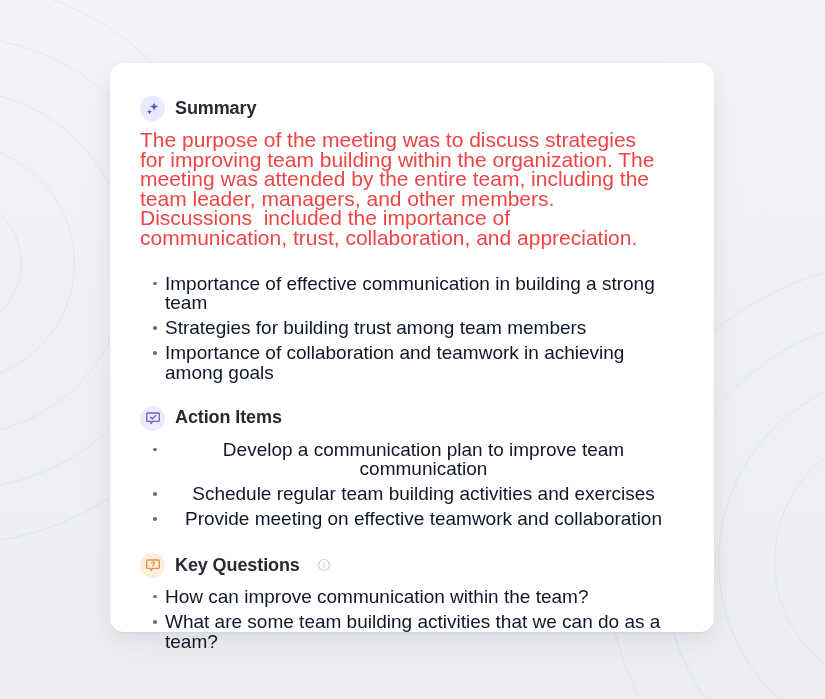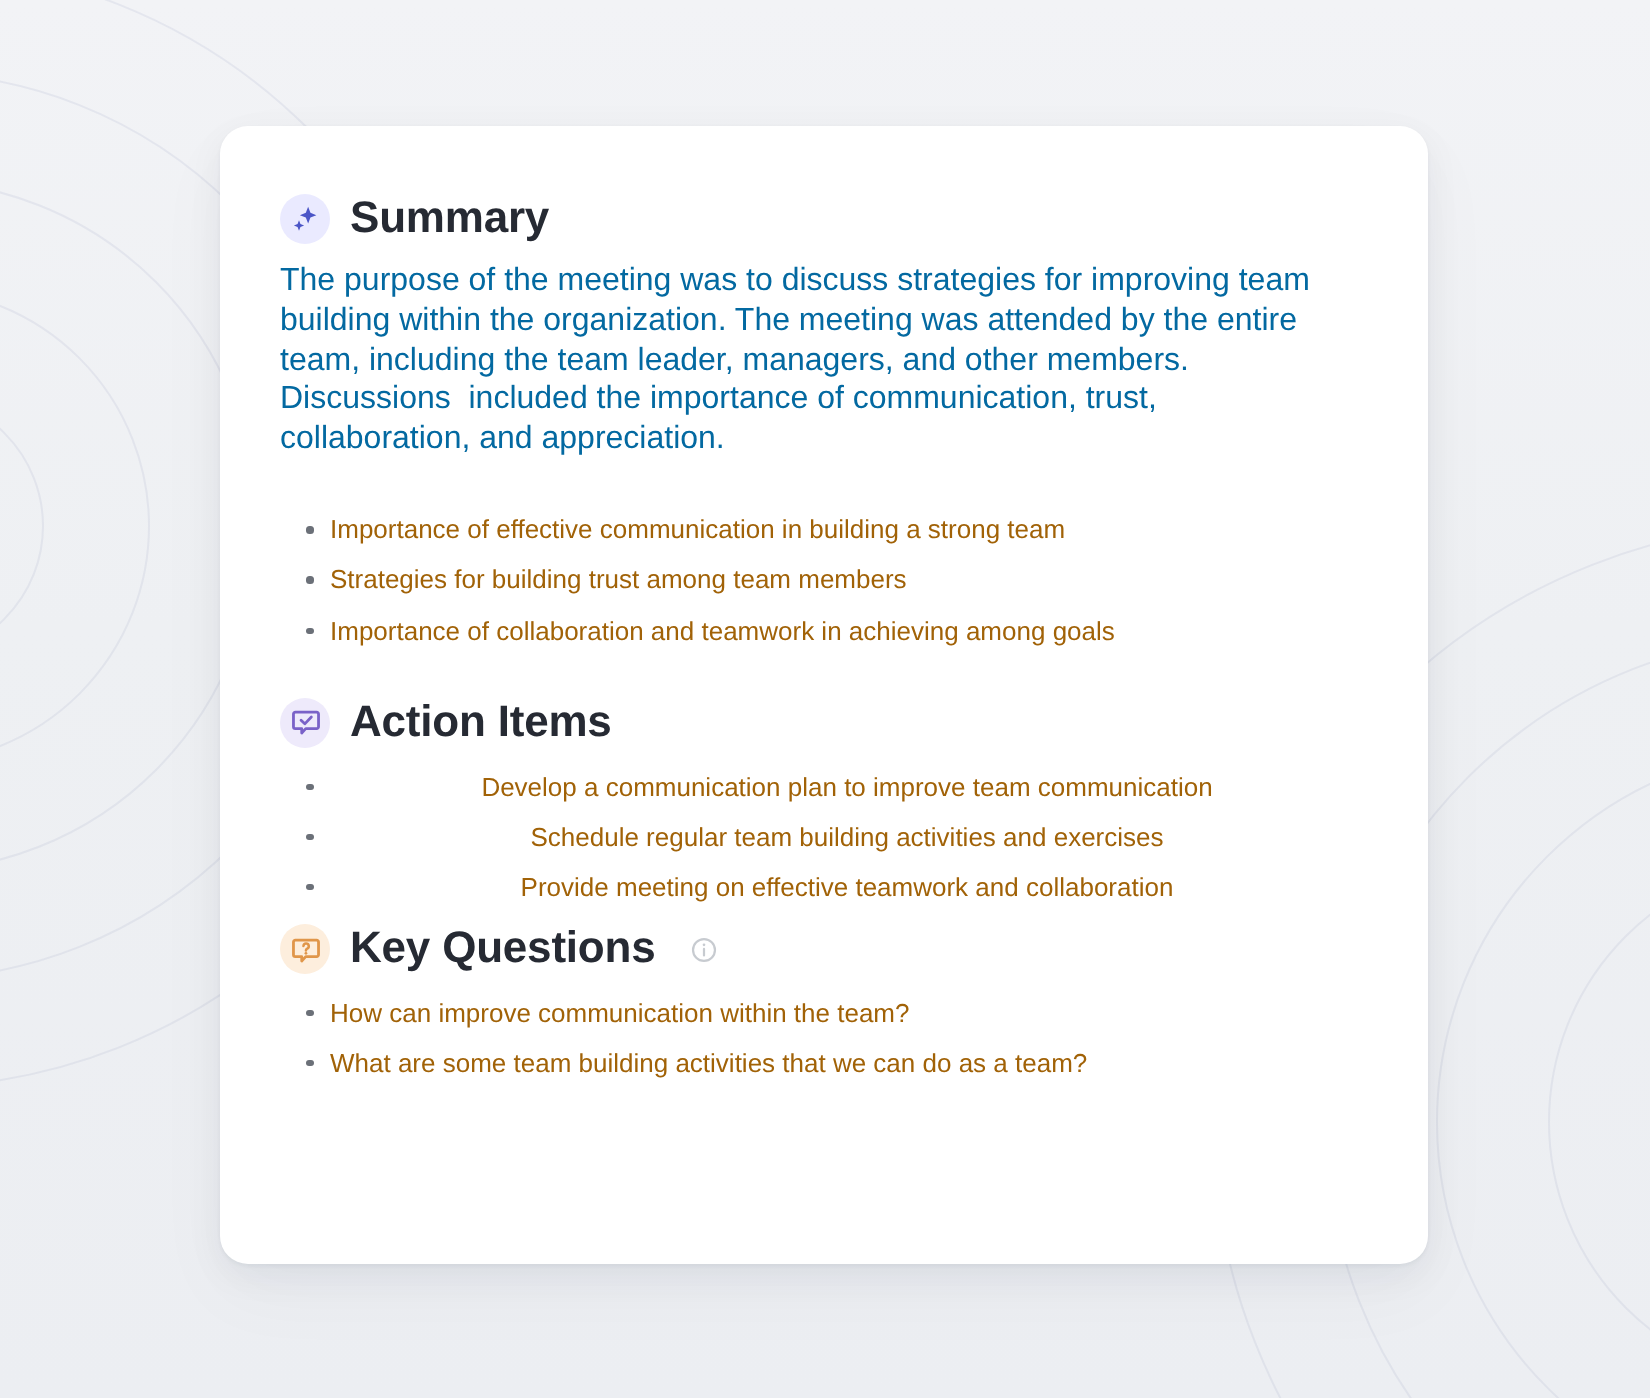--- a/index.html
+++ b/index.html
@@ -57,21 +57,21 @@
   .section { margin: 0; }
   .section + .section { margin-top: 20px; }
 
   .section-head {
     display: flex;
     align-items: center;
     gap: 10px;
     margin-bottom: 9px;
   }
   .section-title {
-    font-size: 22px;
+    font-size: 18px;
     font-weight: bold;
     color: #262a33;
     letter-spacing: -0.1px;
     line-height: 1.2;
   }
 
   .icon-badge {
     width: 25px;
     height: 25px;
     border-radius: 50%;
@@ -89,39 +89,39 @@
   .info-icon {
     width: 14px;
     height: 14px;
     margin-left: 7px;
     flex: 0 0 14px;
     opacity: 0.55;
   }
   .info-icon svg { display: block; }
 
   .body-text {
-    font-size: 16px;
+    font-size: 21px;
     line-height: 19.6px;
-    color: #0369a1;
+    color: #ef4444;
     max-width: 522px;
     margin: 0;
     white-space: pre-wrap;
   }
 
   ul.bullets {
     margin: 0;
     padding: 0;
     list-style: none;
   }
   ul.bullets li {
     position: relative;
     padding-left: 25px;
-    font-size: 13px;
+    font-size: 19px;
     line-height: 19.6px;
-    color: #a16207;
+    color: #0f172a;
     max-width: 520px;
     margin-bottom: 5.5px;
   }
   ul.bullets li:last-child { margin-bottom: 0; }
   ul.bullets li::before {
     content: "";
     position: absolute;
     left: 13px;
     top: 8px;
     width: 3.5px;
@@ -179,21 +179,21 @@
       </span>
       <span class="section-title">Action Items</span>
     </div>
     <ul class="bullets">
       <li>Develop a communication plan to improve team communication</li>
       <li>Schedule regular team building activities and exercises</li>
       <li>Provide meeting on effective teamwork and collaboration</li>
     </ul>
   </div>
 
-  <div class="section" style="margin-top:8px;">
+  <div class="section" style="margin-top:24px;">
     <div class="section-head">
       <span class="icon-badge badge-question">
         <svg width="16" height="16" viewBox="0 0 24 24" aria-hidden="true">
           <path d="M4 4.6 h16 a1.4 1.4 0 0 1 1.4 1.4 v9.6 a1.4 1.4 0 0 1 -1.4 1.4 h-8.2 l-3.0 3.2 v-3.2 h-4.8 a1.4 1.4 0 0 1 -1.4 -1.4 v-9.6 a1.4 1.4 0 0 1 1.4 -1.4 z" fill="none" stroke="#e0964a" stroke-width="2.1" stroke-linejoin="round"></path>
           <path d="M10.1 9.0 a2.0 2.0 0 1 1 2.6 2.1 c-0.6 0.25 -0.75 0.7 -0.75 1.25" fill="none" stroke="#e0964a" stroke-width="1.9" stroke-linecap="round"></path>
           <circle cx="11.95" cy="14.5" r="1.05" fill="#e0964a"></circle>
         </svg>
       </span>
       <span class="section-title">Key Questions</span>
       <span class="info-icon">

